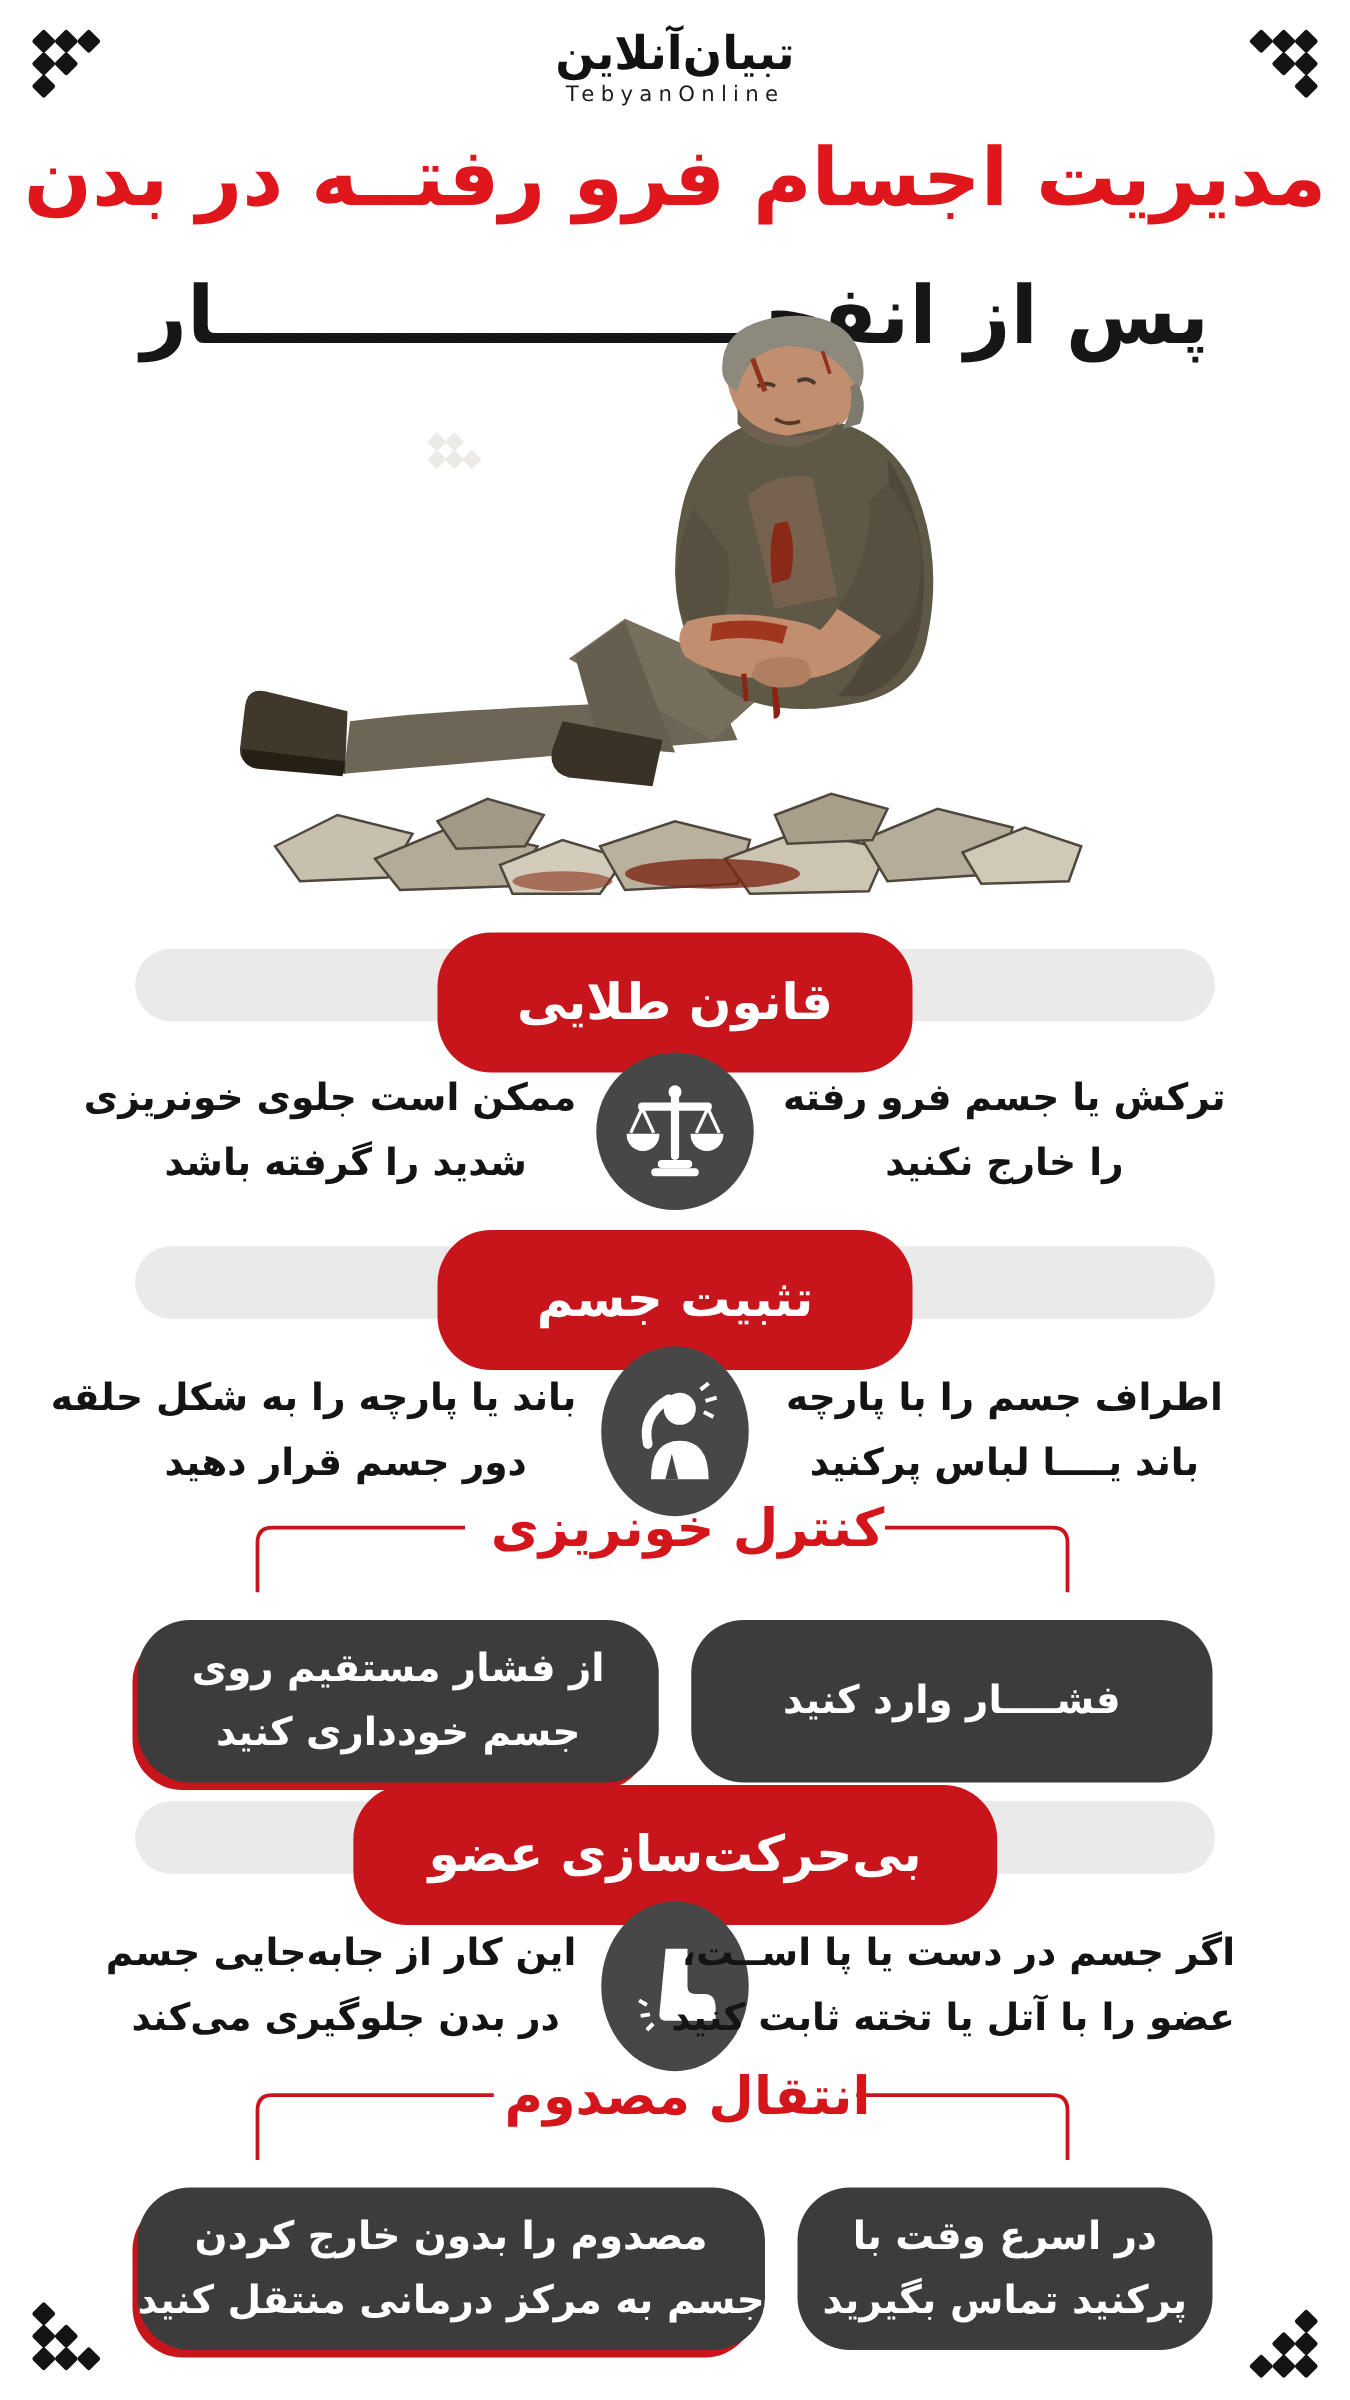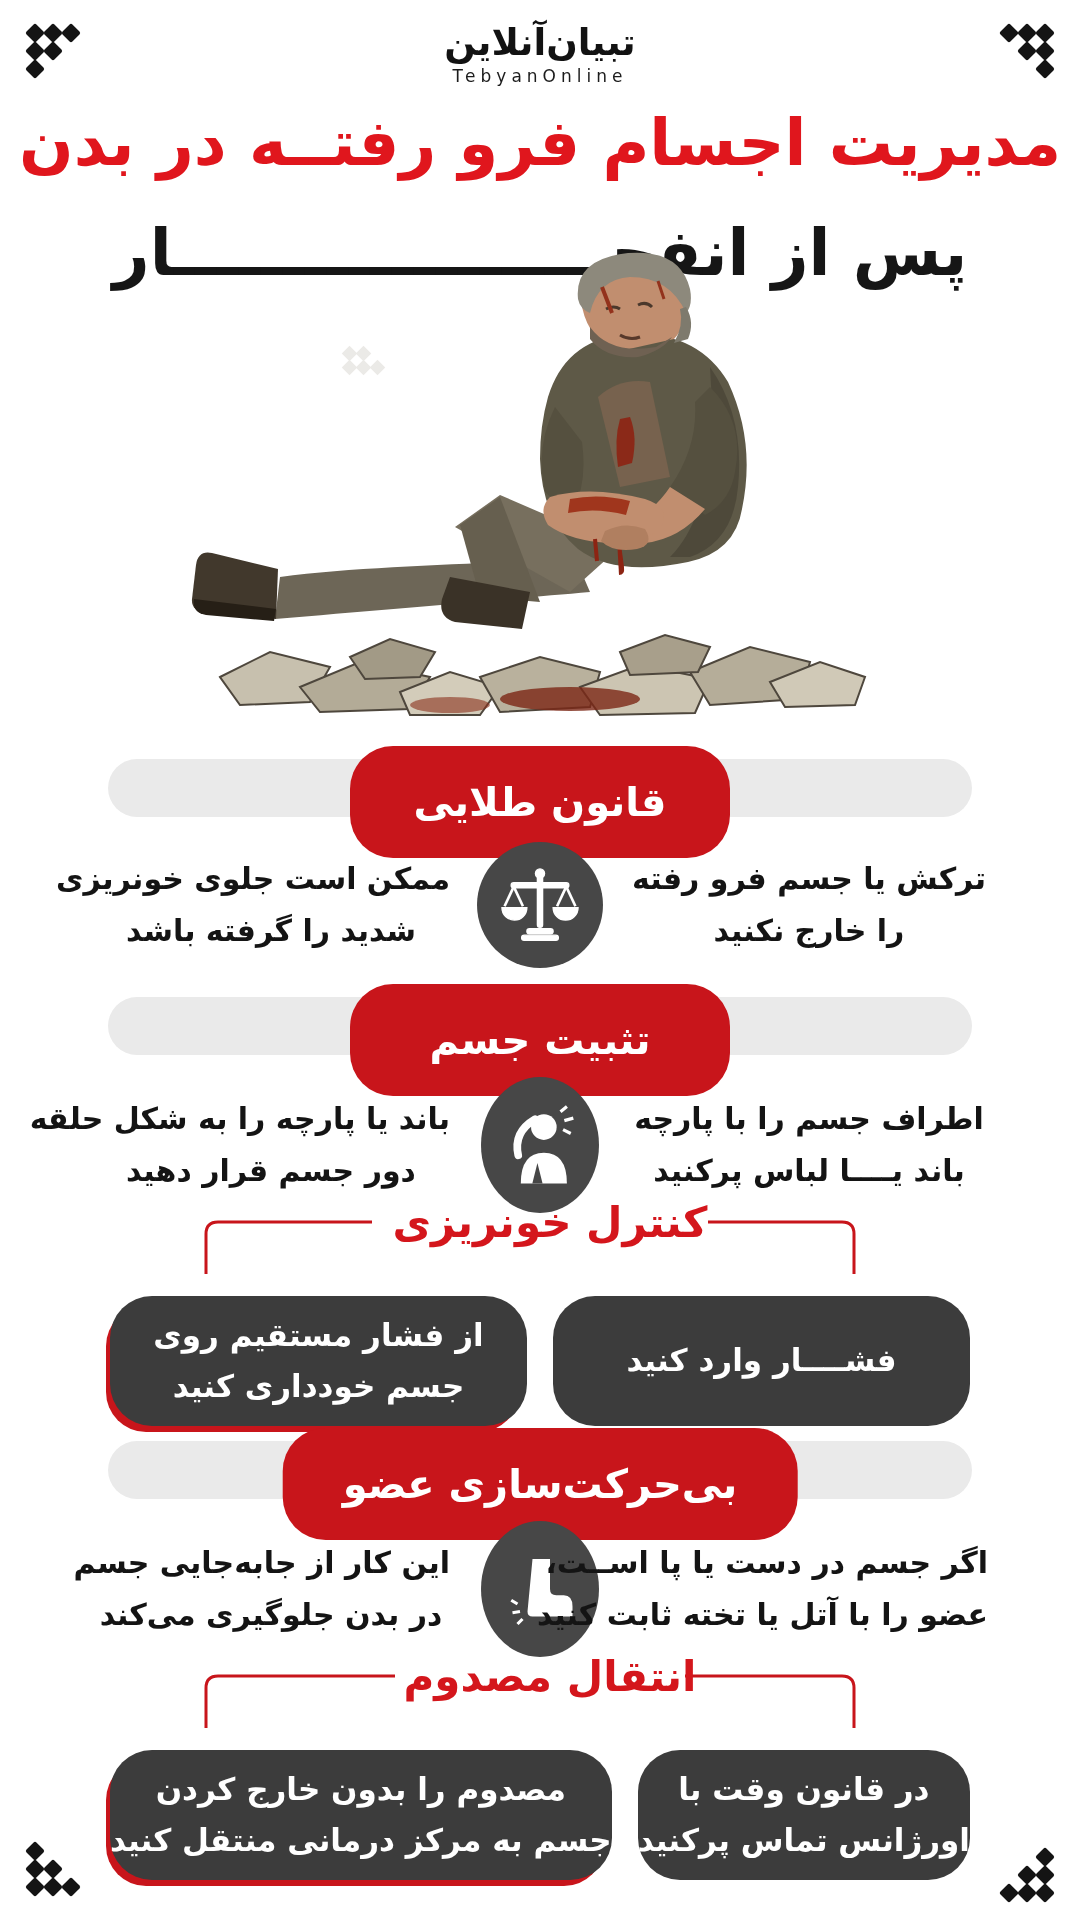--- a/index.html
+++ b/index.html
@@ -42,21 +42,21 @@
 
   
   .pillbar{position:absolute;left:108px;right:108px;height:86px;}
   .pillbar .bar{position:absolute;left:0;right:0;top:13px;height:58px;background:#eaeaea;border-radius:29px;}
   .pillbar .pill{position:absolute;left:50%;transform:translateX(-50%);top:0;height:112px;
      background:#c8151b;border-radius:43px;color:#ffffff;display:flex;align-items:center;justify-content:center;
      font-size:40px;font-weight:bold;padding:0 60px;white-space:nowrap;direction:rtl;box-sizing:border-box;min-width:380px;}
   .s1{top:746px;} .s2{top:984px;text-align:right;} .s4{top:1428px;}
 
   
-  .inforow{position:absolute;left:92px;right:92px;display:flex;align-items:center;gap:11px;}
+  .inforow{position:absolute;left:92px;right:92px;display:flex;align-items:center;}
   .r1{top:838px;height:134px;} .r2{top:1072px;height:146px;} .r4{top:1516px;height:146px;}
   .side-text{flex:1;min-width:0;text-align:center;direction:rtl;font-size:30px;font-weight:bold;color:#141414;line-height:1.75;white-space:nowrap;}
   .icon-cell{width:158px;display:flex;align-items:center;justify-content:center;flex:0 0 158px;}
   .icon-circle{width:126px;height:126px;border-radius:50%;background:#474747;display:flex;align-items:center;justify-content:center;}
   .icon-oval{width:118px;height:136px;border-radius:50%;}
 
   
   .bracket-heading{position:absolute;left:0;width:100%;text-align:center;direction:rtl;
      font-size:42px;font-weight:bold;color:#d4161c;margin:10px;z-index:2;}
   .h3{top:1188px;} .h5{top:1642px;}
@@ -286,16 +286,16 @@
 <svg class="connector c5" viewBox="0 0 1080 54">
   <path d="M395 2 H218 Q206 2 206 14 V54" stroke="#c8151b" stroke-width="3" fill="none"></path>
   <path d="M685 2 H842 Q854 2 854 14 V54" stroke="#c8151b" stroke-width="3" fill="none"></path>
 </svg>
 <div class="boxrow b5">
   <div class="dark-box red-peek">
     <span>مصدوم را بدون خارج کردن</span>
     <span>جسم به مرکز درمانی منتقل کنید</span>
   </div>
   <div class="dark-box">
-    <span>در قانون وقت با</span>
-    <span>اورژانس تماس پرکنید</span>
+    <span>در اسرع وقت با</span>
+    <span>پرکنید تماس بگیرید</span>
   </div>
 </div>
 
 </body></html>

